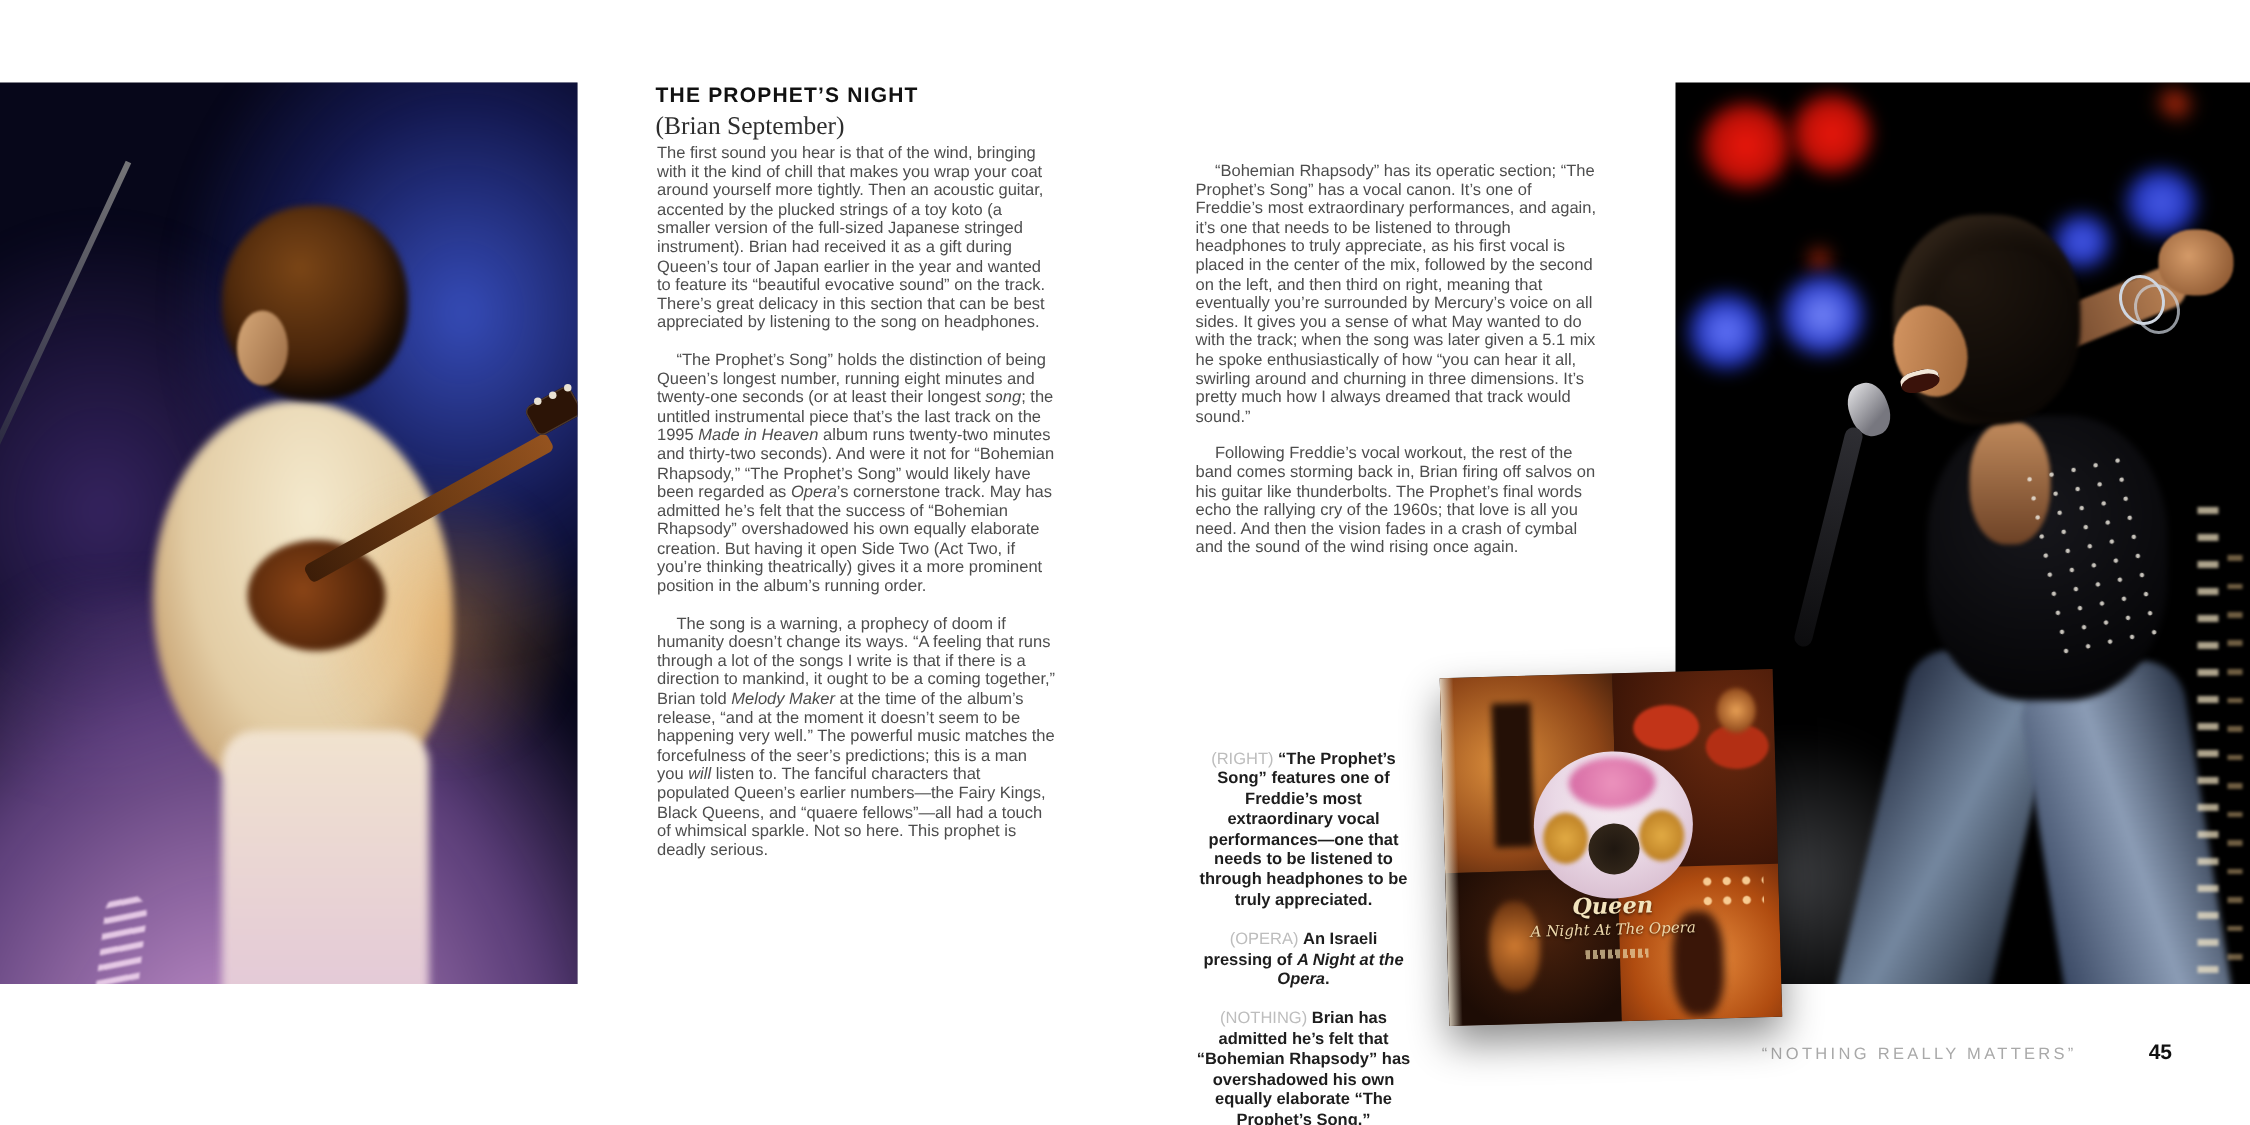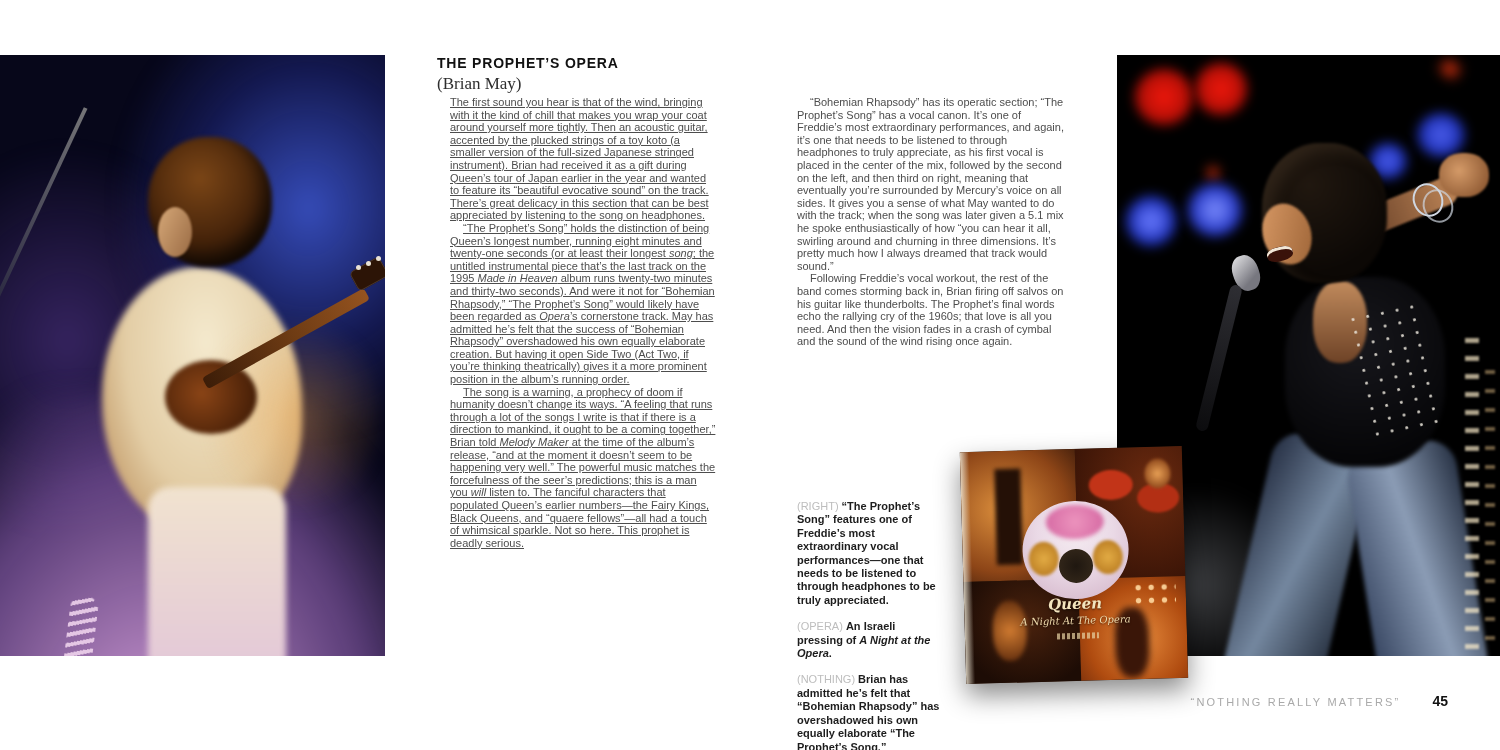--- a/index.html
+++ b/index.html
@@ -137,39 +137,39 @@
     font-size:10px; color:#edd8ab; text-shadow:0 1px 2px rgba(0,0,0,.6); }
   .al-sub { left:92px; top:184px; width:42px; height:6px; opacity:.7;
     background:repeating-linear-gradient(90deg,#e8d4a4 0 3px, transparent 3px 5px); }
 
   
   .article-head { position:absolute; left:437px; top:55px; }
   .article-title { font-size:14px; font-weight:bold; letter-spacing:.8px; color:#111; }
   .article-subtitle { font-family:"Liberation Serif", serif; font-weight:normal;
     font-size:17px; color:#2e2e2e; margin-top:3px; }
   .col { position:absolute; top:96px; font-size:11px; line-height:12.6px; color:#4d4d4d; }
-  .col-1 { left:450px; width:266px;text-decoration:underline; }
+  .col-1 { left:438px; width:266px; }
   .col-2 { left:797px; width:268px; }
   .col p { margin:0; }
-  .col p.indent { text-indent:13px; margin-top:0; }
+  .col p.indent { text-indent:13px; margin-top:12px; }
   .col em { font-style:italic; }
 
   
   .captions { position:absolute; left:797px; top:500px; width:144px;
     font-size:11px; line-height:13.4px; }
-  .caption { margin-bottom:13px; }
+  .caption { margin-bottom:13px;text-align:center; }
   .caption-label { color:#bdbdbd; font-weight:normal; }
   .caption-text { color:#1d1d1d; font-weight:bold; }
   .caption-text em { font-style:italic; }
 
   
   .footer-left { position:absolute; left:50px; top:693px; display:flex;
     align-items:baseline; gap:44px; }
   .footer-right { position:absolute; right:52px; top:693px; display:flex;
-    align-items:baseline; gap:32px; }
+    align-items:baseline; gap:48px; }
   .folio { font-size:14px; font-weight:bold; color:#111; }
   .running-head { font-size:11px; letter-spacing:2.2px; color:#a9a9a9; }
 </style>
 </head>
 <body>
 
 <div class="spread">
 
   <figure class="photo-left" aria-label="Brian May performing in a cream stage costume with guitar amid blue-purple haze">
     <div class="pl-glow-blue"></div>
@@ -235,22 +235,22 @@
     <div class="al-lion1"></div>
     <div class="al-lion2"></div>
     <div class="al-hole"></div>
     <div class="al-edge"></div>
     <div class="al-artist">Queen</div>
     <div class="al-title">A Night At The Opera</div>
     <div class="al-sub"></div>
   </figure>
 
   <header class="article-head">
-    <h1 class="article-title">THE PROPHET’S OPERA</h1>
-    <h2 class="article-subtitle">(Brian May)</h2>
+    <h1 class="article-title">THE PROPHET’S NIGHT</h1>
+    <h2 class="article-subtitle">(Brian September)</h2>
   </header>
 
   <div class="col col-1">
     <p>The first sound you hear is that of the wind, bringing with it the kind of chill that makes you wrap your coat around yourself more tightly. Then an acoustic guitar, accented by the plucked strings of a toy koto (a smaller version of the full-sized Japanese stringed instrument). Brian had received it as a gift during Queen’s tour of Japan earlier in the year and wanted to feature its “beautiful evocative sound” on the track. There’s great delicacy in this section that can be best appreciated by listening to the song on headphones.</p>
     <p class="indent">“The Prophet’s Song” holds the distinction of being Queen’s longest number, running eight minutes and twenty-one seconds (or at least their longest <em>song</em>; the untitled instrumental piece that’s the last track on the 1995 <em>Made in Heaven</em> album runs twenty-two minutes and thirty-two seconds). And were it not for “Bohemian Rhapsody,” “The Prophet’s Song” would likely have been regarded as <em>Opera</em>’s cornerstone track. May has admitted he’s felt that the success of “Bohemian Rhapsody” overshadowed his own equally elaborate creation. But having it open Side Two (Act Two, if you’re thinking theatrically) gives it a more prominent position in the album’s running order.</p>
     <p class="indent">The song is a warning, a prophecy of doom if humanity doesn’t change its ways. “A feeling that runs through a lot of the songs I write is that if there is a direction to mankind, it ought to be a coming together,” Brian told <em>Melody Maker</em> at the time of the album’s release, “and at the moment it doesn’t seem to be happening very well.” The powerful music matches the forcefulness of the seer’s predictions; this is a man you <em>will</em> listen to. The fanciful characters that populated Queen’s earlier numbers—the Fairy Kings, Black Queens, and “quaere fellows”—all had a touch of whimsical sparkle. Not so here. This prophet is deadly serious.</p>
   </div>
 
   <div class="col col-2">
     <p class="indent">“Bohemian Rhapsody” has its operatic section; “The Prophet’s Song” has a vocal canon. It’s one of Freddie’s most extraordinary performances, and again, it’s one that needs to be listened to through headphones to truly appreciate, as his first vocal is placed in the center of the mix, followed by the second on the left, and then third on right, meaning that eventually you’re surrounded by Mercury’s voice on all sides. It gives you a sense of what May wanted to do with the track; when the song was later given a 5.1 mix he spoke enthusiastically of how “you can hear it all, swirling around and churning in three dimensions. It’s pretty much how I always dreamed that track would sound.”</p>

